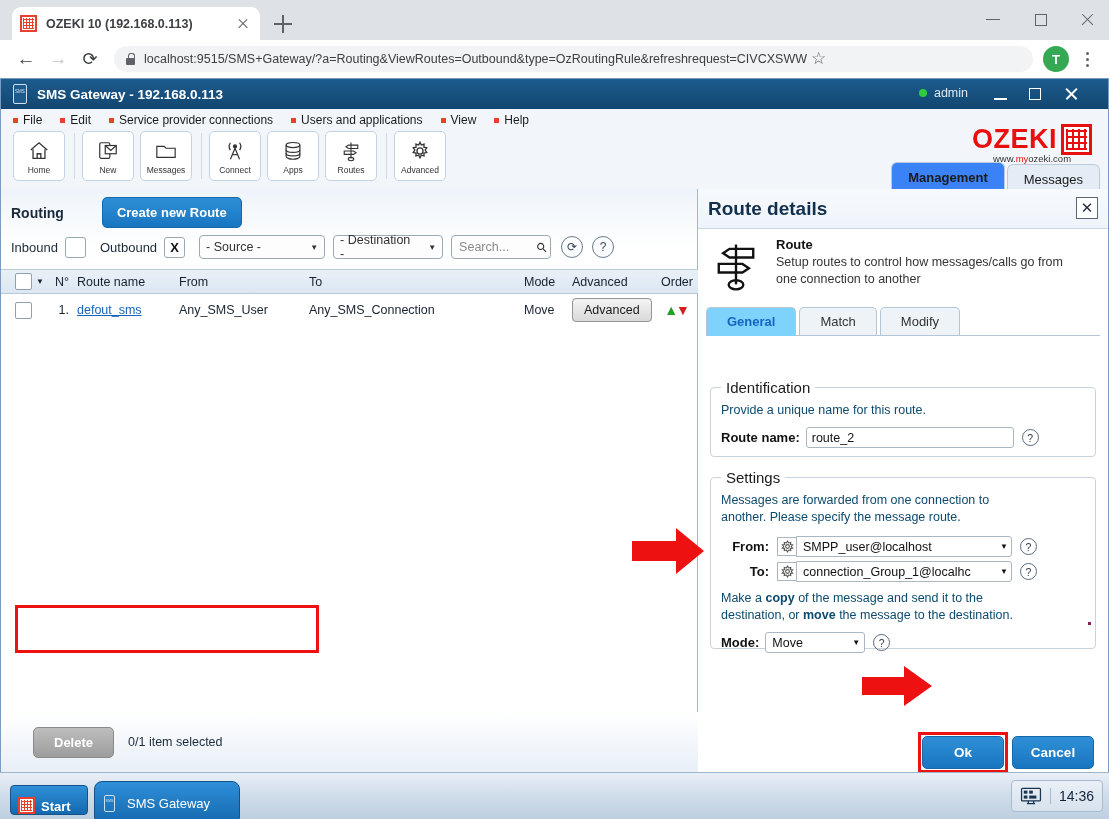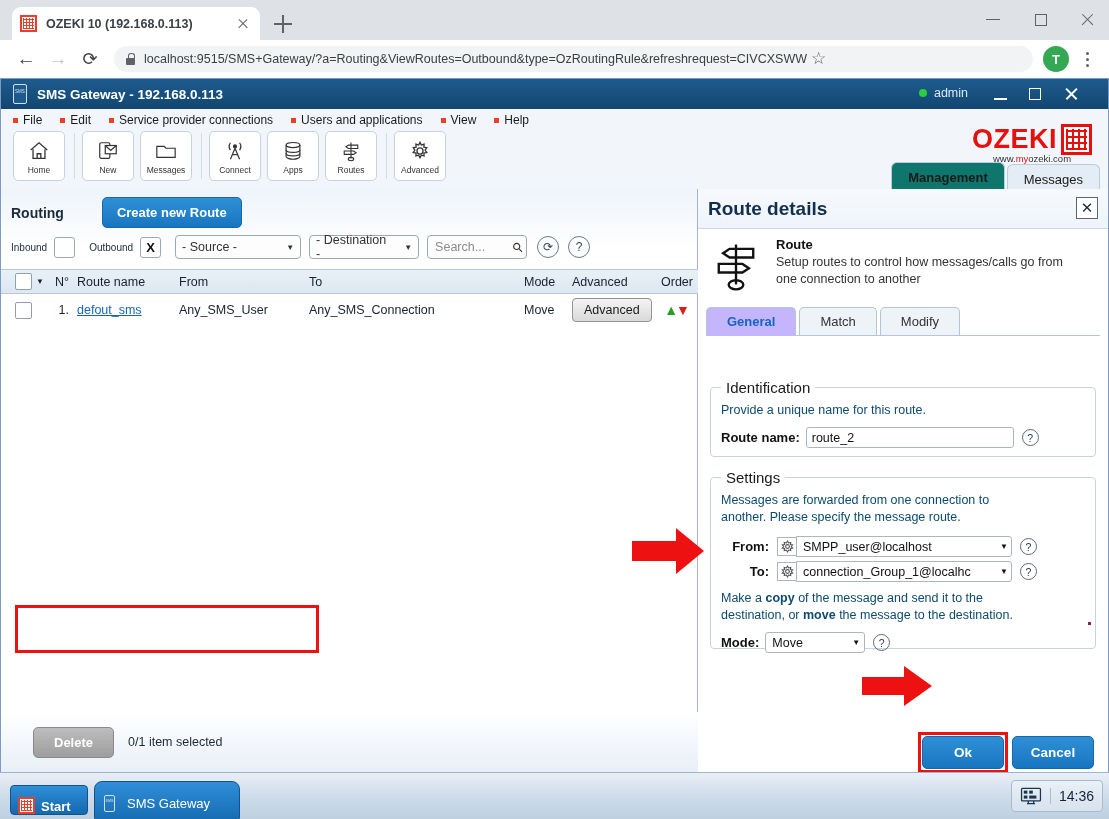--- a/index.html
+++ b/index.html
@@ -175,41 +175,41 @@
   }
   .ozeki-sub { font-size: 9.5px; color: #333; margin-top: -2px; }
   .ozeki-sub b { color: #e8100f; font-weight: normal; }
 
   .top-tabs { position: absolute; right: 8px; top: 83px; display: flex; align-items: flex-end; }
   .tt {
     padding: 7px 16px 7px; font-size: 13px; border: 1px solid #b9cbdd;
     border-bottom: none; border-radius: 6px 6px 0 0; background: #e4ecf5;
     color: #1a1a1a; cursor: pointer; margin-left: 2px;
   }
-  .tt.active { background: #0f766e; font-weight: bold; padding-bottom: 9px; }
+  .tt.active { background: #3b82f6; font-weight: bold; padding-bottom: 9px; }
 
   
   .content-area {
     position: absolute; left: 0; top: 110px; width: 1107px; height: 583px;
     background: #ffffff;
   }
   .left-pane {
     position: absolute; left: 0; top: 0; width: 697px; height: 583px;
     background: linear-gradient(to bottom, #eef4fa 0%, #ffffff 60px);
     border-right: 1px solid #9fb8d0;
   }
   .routing-hdr { position: absolute; left: 10px; top: 8px; display: flex; align-items: center; }
   .routing-lbl { font-size: 14px; font-weight: bold; color: #1b2a3a; margin-right: 14px; }
   .btn-create {
     background: linear-gradient(to bottom, #2e8fd6, #1876c0); border: 1px solid #1568ab;
     color: #ffffff; font-size: 13px; font-weight: bold; padding: 7px 14px;
     border-radius: 5px; cursor: pointer; margin-left: 24px;
   }
   .filter-row { position: absolute; left: 10px; top: 46px; display: flex; align-items: center; }
-  .fchk-lbl { font-size: 10px; color: #1b2a3a; margin-right: 7px; }
+  .fchk-lbl { font-size: 13px; color: #1b2a3a; margin-right: 7px; }
   .fchk {
     width: 21px; height: 21px; border: 1px solid #9aa9b8; border-radius: 3px; background: #fff;
     margin-right: 14px; display: flex; align-items: center; justify-content: center;
     font-size: 13px; font-weight: bold; color: #111; cursor: pointer;
   }
   .fsel {
     height: 24px; border: 1px solid #9aa9b8; border-radius: 4px; background: #fdfdfd;
     font-size: 12.5px; color: #333; display: flex; align-items: center;
     padding: 0 6px; margin-right: 8px; cursor: pointer; position: relative;
   }
@@ -291,21 +291,21 @@
   .rp-hero-p { font-size: 12.5px; color: #333; line-height: 17px; width: 288px; margin-top: 2px; }
 
   .rp-tabs {
     position: absolute; left: 8px; top: 118px; display: flex; align-items: flex-end;
     width: 394px; border-bottom: 1px solid #b3c6d8;
   }
   .rt {
     padding: 6px 20px; font-size: 13px; border: 1px solid #b3c6d8; border-bottom: none;
     border-radius: 5px 5px 0 0; background: #eef3f8; color: #333; cursor: pointer; margin-right: 3px;
   }
-  .rt.active { background: #c4b5fd; color: #1565c0; font-weight: bold; margin-bottom: -1px; padding-bottom: 7px; }
+  .rt.active { background: #7dd3fc; color: #1565c0; font-weight: bold; margin-bottom: -1px; padding-bottom: 7px; }
 
   fieldset.grp {
     position: absolute; border: 1px solid #c9d3dc; border-radius: 4px; padding: 6px 10px 10px; margin-top: 40px;
   }
   fieldset.grp legend { font-size: 15px; color: #1a1a1a; padding: 0 5px; }
   #grp-ident { left: 12px; top: 150px; width: 386px; height: 78px; }
   #grp-settings { left: 12px; top: 240px; width: 386px; height: 180px; }
   .helper-txt { font-size: 12.5px; color: #0c4a6e; line-height: 17px; }
   .fld-row { display: flex; align-items: center; margin-top: 8px; }
   .fld-lbl { font-size: 13px; font-weight: bold; color: #111; }

